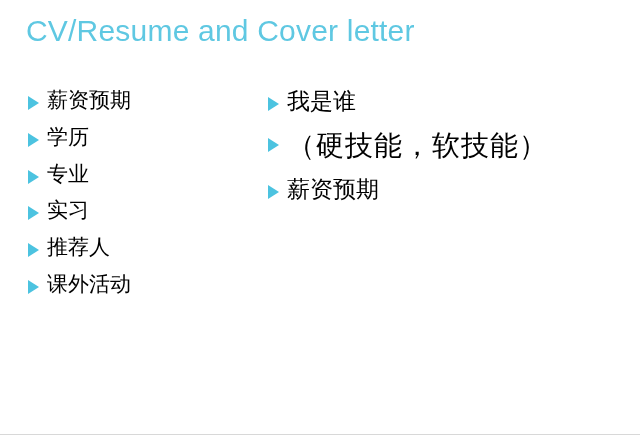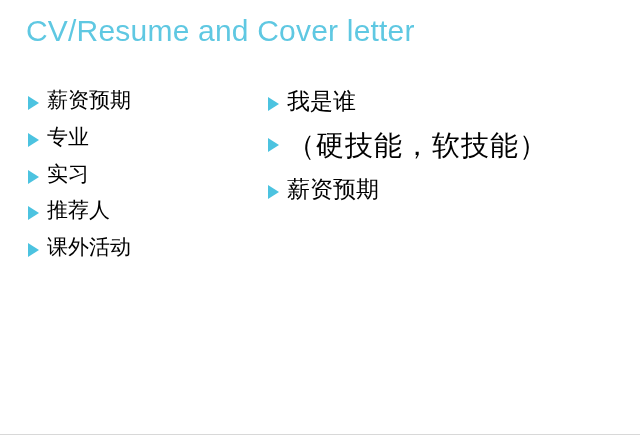--- a/index.html
+++ b/index.html
@@ -103,20 +103,24 @@
 
   <div class="columns">
 
     <div class="col col-left">
 
       <div class="bullet-row">
         <span class="marker"></span>
         <span class="btext">薪资预期</span>
       </div>
 
+      <div class="bullet-row">
+        <span class="marker"></span>
+        <span class="btext">学历</span>
+      </div>
 
       <div class="bullet-row">
         <span class="marker"></span>
         <span class="btext">专业</span>
       </div>
 
 
       <div class="bullet-row">
         <span class="marker"></span>
         <span class="btext">实习</span>

